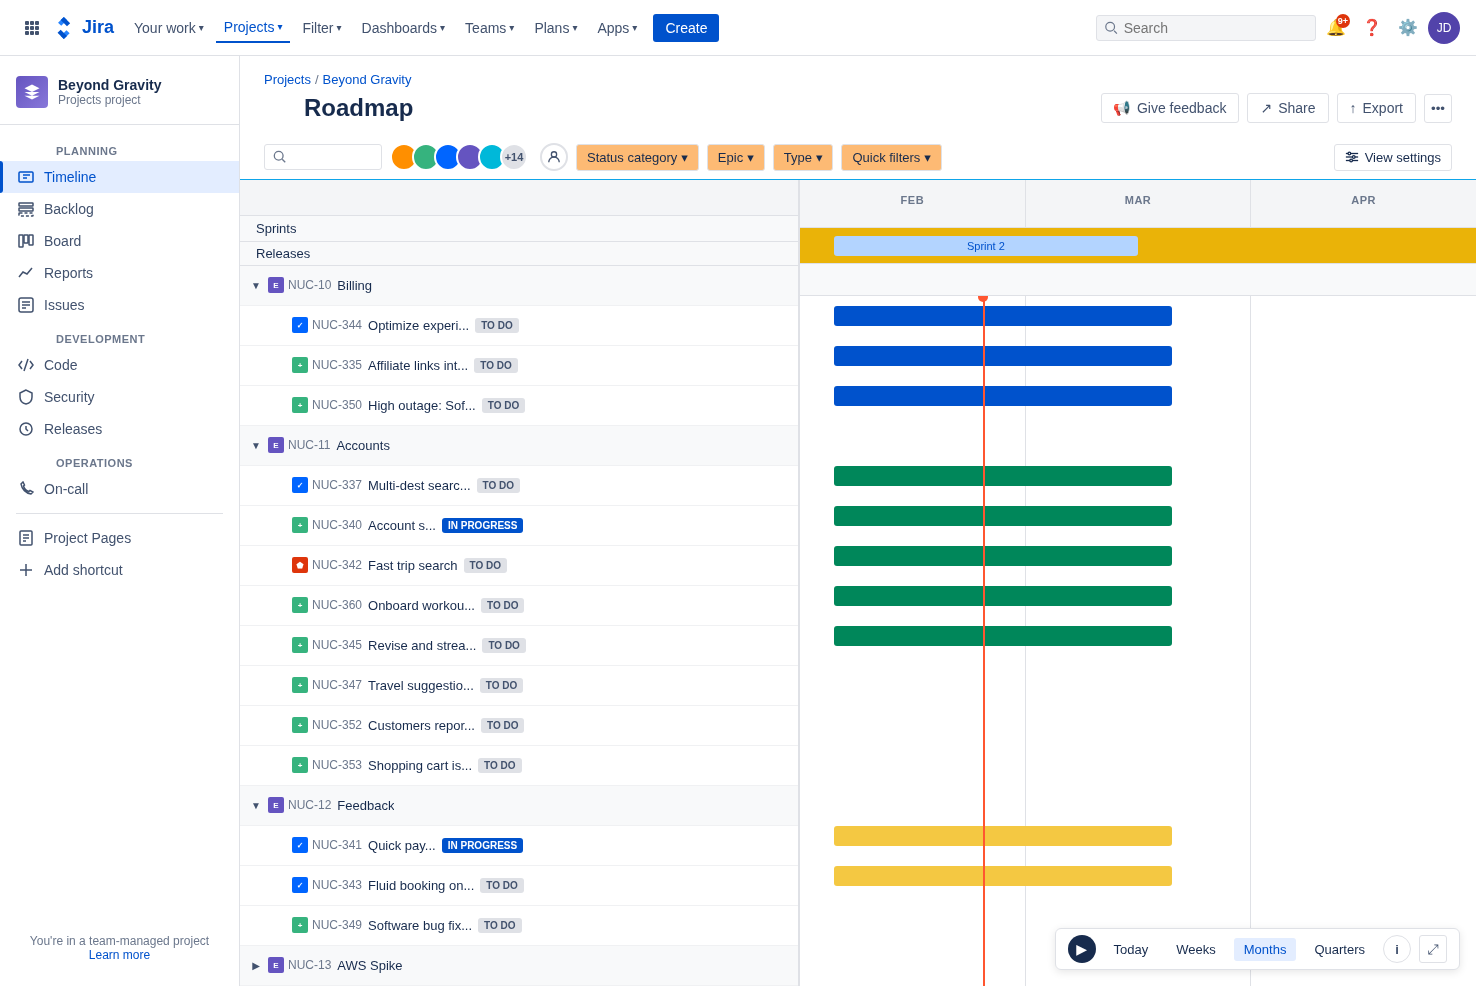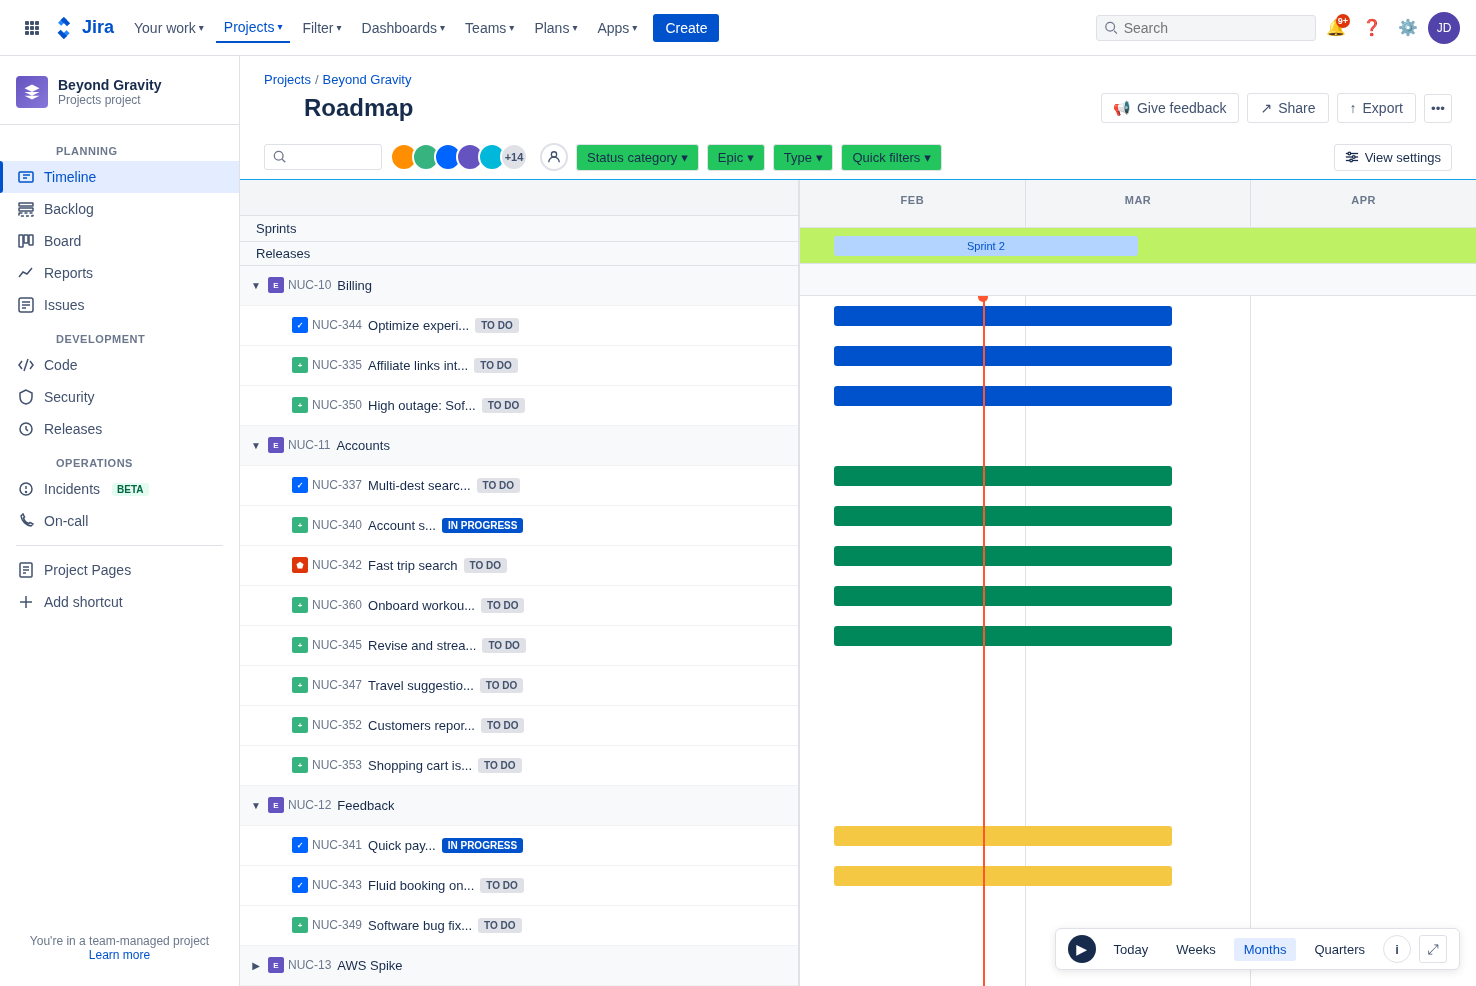--- a/index.html
+++ b/index.html
@@ -64,21 +64,21 @@
 
     
     .toolbar { padding: 8px 24px; display: flex; align-items: center; gap: 8px; border-bottom: 1px solid #0ea5e9; }
     .toolbar-search { display: flex; align-items: center; gap: 6px; border: 1px solid #dfe1e6; border-radius: 3px; padding: 4px 8px; background: #fff; }
     .toolbar-search input { border: none; outline: none; font-size: 14px; width: 120px; }
     .avatar-group { display: flex; align-items: center; }
     .avatar-sm { width: 28px; height: 28px; border-radius: 50%; border: 2px solid #fff; margin-left: -6px; display: flex; align-items: center; justify-content: center; font-size: 11px; font-weight: 600; color: #fff; cursor: pointer; }
     .avatar-sm:first-child { margin-left: 0; }
     .avatar-count { width: 28px; height: 28px; border-radius: 50%; border: 2px solid #fff; margin-left: -6px; background: #dfe1e6; color: #42526e; display: flex; align-items: center; justify-content: center; font-size: 11px; font-weight: 600; cursor: pointer; }
     .filter-person { width: 28px; height: 28px; border-radius: 50%; border: 2px solid #dfe1e6; background: #fff; display: flex; align-items: center; justify-content: center; cursor: pointer; color: #42526e; margin-left: 4px; }
-    .filter-btn { display: flex; align-items: center; gap: 4px; padding: 5px 10px; border: 1px solid #dfe1e6; border-radius: 3px; background: #22c55e; cursor: pointer; font-size: 13px; color: #172b4d; }
+    .filter-btn { display: flex; align-items: center; gap: 4px; padding: 5px 10px; border: 1px solid #dfe1e6; border-radius: 3px; background: #fdba74; cursor: pointer; font-size: 13px; color: #172b4d; }
     .toolbar-right { margin-left: auto; }
     .view-settings-btn { display: flex; align-items: center; gap: 6px; padding: 5px 10px; border: 1px solid #dfe1e6; border-radius: 3px; background: #fff; cursor: pointer; font-size: 13px; color: #172b4d; }
 
     
     .gantt-container { flex: 1; overflow: auto; position: relative; }
     .gantt-grid { display: flex; height: 100%; }
     .gantt-left { width: 560px; min-width: 560px; border-right: 2px solid #dfe1e6; display: flex; flex-direction: column; }
     .gantt-right { flex: 1; display: flex; flex-direction: column; overflow: hidden; position: relative; }
 
     
@@ -260,31 +260,20 @@
             <path d="M8 5v3l2 2"></path>
           </svg>
       </div>
       <span>Releases</span>
     </div>
 
     <div class="sidebar-section-label">OPERATIONS</div>
     <div class="sidebar-item">
       <div class="sidebar-icon">
         <svg width="16" height="16" viewBox="0 0 16 16" fill="none" stroke="currentColor" stroke-width="1.5">
-            <circle cx="8" cy="8" r="6"></circle>
-            <line x1="8" y1="5" x2="8" y2="8"></line>
-            <circle cx="8" cy="11" r="0.5" fill="currentColor"></circle>
-          </svg>
-      </div>
-      <span>Incidents</span>
-      <span class="beta-badge">BETA</span>
-    </div>
-    <div class="sidebar-item">
-      <div class="sidebar-icon">
-        <svg width="16" height="16" viewBox="0 0 16 16" fill="none" stroke="currentColor" stroke-width="1.5">
             <path d="M3 3a12 12 0 0010 10l2-2-3-1.5-1 1a8 8 0 01-5.5-5.5l1-1L5 1 3 3z"></path>
           </svg>
       </div>
       <span>On-call</span>
     </div>
 
     <div class="sidebar-divider"></div>
     <div class="sidebar-item">
       <div class="sidebar-icon">
         <svg width="16" height="16" viewBox="0 0 16 16" fill="none" stroke="currentColor" stroke-width="1.5">
@@ -571,21 +560,21 @@
         </div>
 
         <div class="gantt-right" style="position:relative; overflow:hidden;">
 
           <div style="display:flex;background:#f4f5f7;border-bottom:1px solid #dfe1e6;height:48px;flex-shrink:0;">
             <div style="flex:1;text-align:center;padding:14px 4px;font-size:11px;font-weight:600;color:#6b778c;letter-spacing:0.5px;border-right:1px solid #dfe1e6;">FEB</div>
             <div style="flex:1;text-align:center;padding:14px 4px;font-size:11px;font-weight:600;color:#6b778c;letter-spacing:0.5px;border-right:1px solid #dfe1e6;">MAR</div>
             <div style="flex:1;text-align:center;padding:14px 4px;font-size:11px;font-weight:600;color:#6b778c;letter-spacing:0.5px;">APR</div>
           </div>
 
-          <div style="height:36px;background:#bef264;border-bottom:1px solid #dfe1e6;position:relative;flex-shrink:0;">
+          <div style="height:36px;background:#eab308;border-bottom:1px solid #dfe1e6;position:relative;flex-shrink:0;">
             <div style="position:absolute;left:5%;width:45%;height:20px;top:8px;background:#b3d4ff;border-radius:3px;display:flex;align-items:center;justify-content:center;font-size:11px;color:#0052cc;font-weight:500;">Sprint 2</div>
           </div>
 
           <div style="height:32px;background:#f8f9fa;border-bottom:1px solid #dfe1e6;position:relative;flex-shrink:0;"></div>
 
           <div style="position:relative;flex:1;overflow-y:auto;">
 
             <div class="today-line" style="left:27%;position:absolute;top:0;bottom:0;">
               <div class="today-dot"></div>
             </div>

